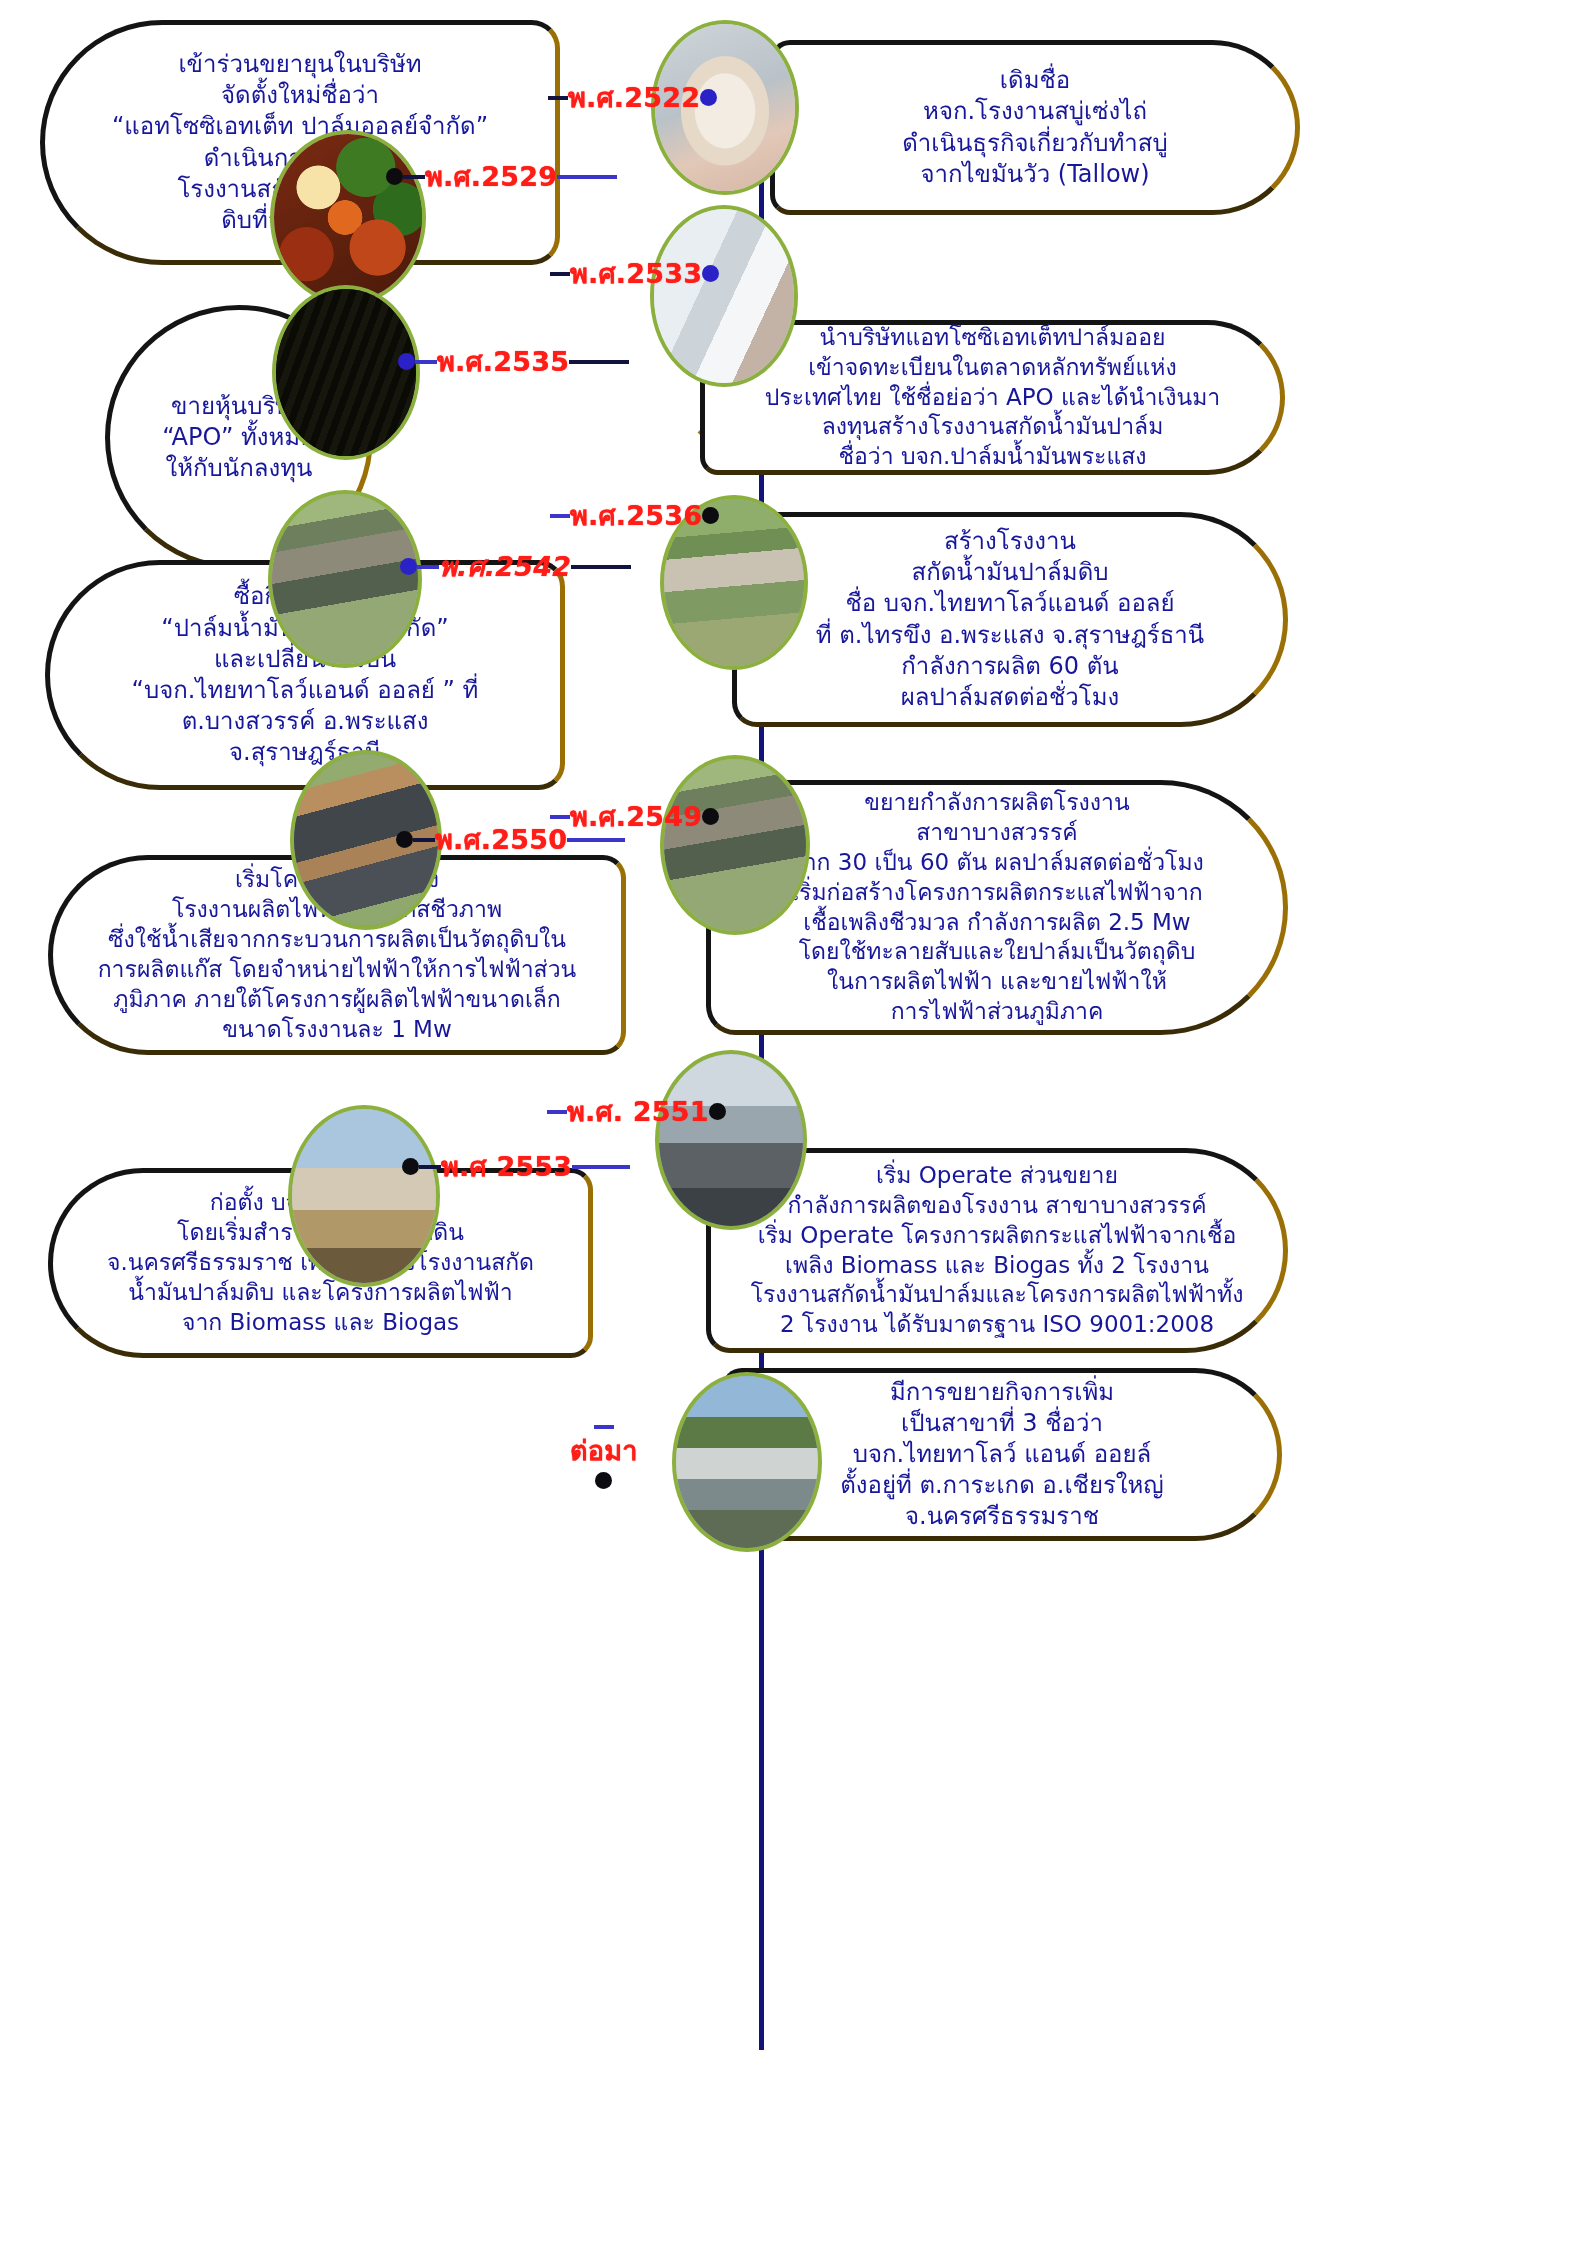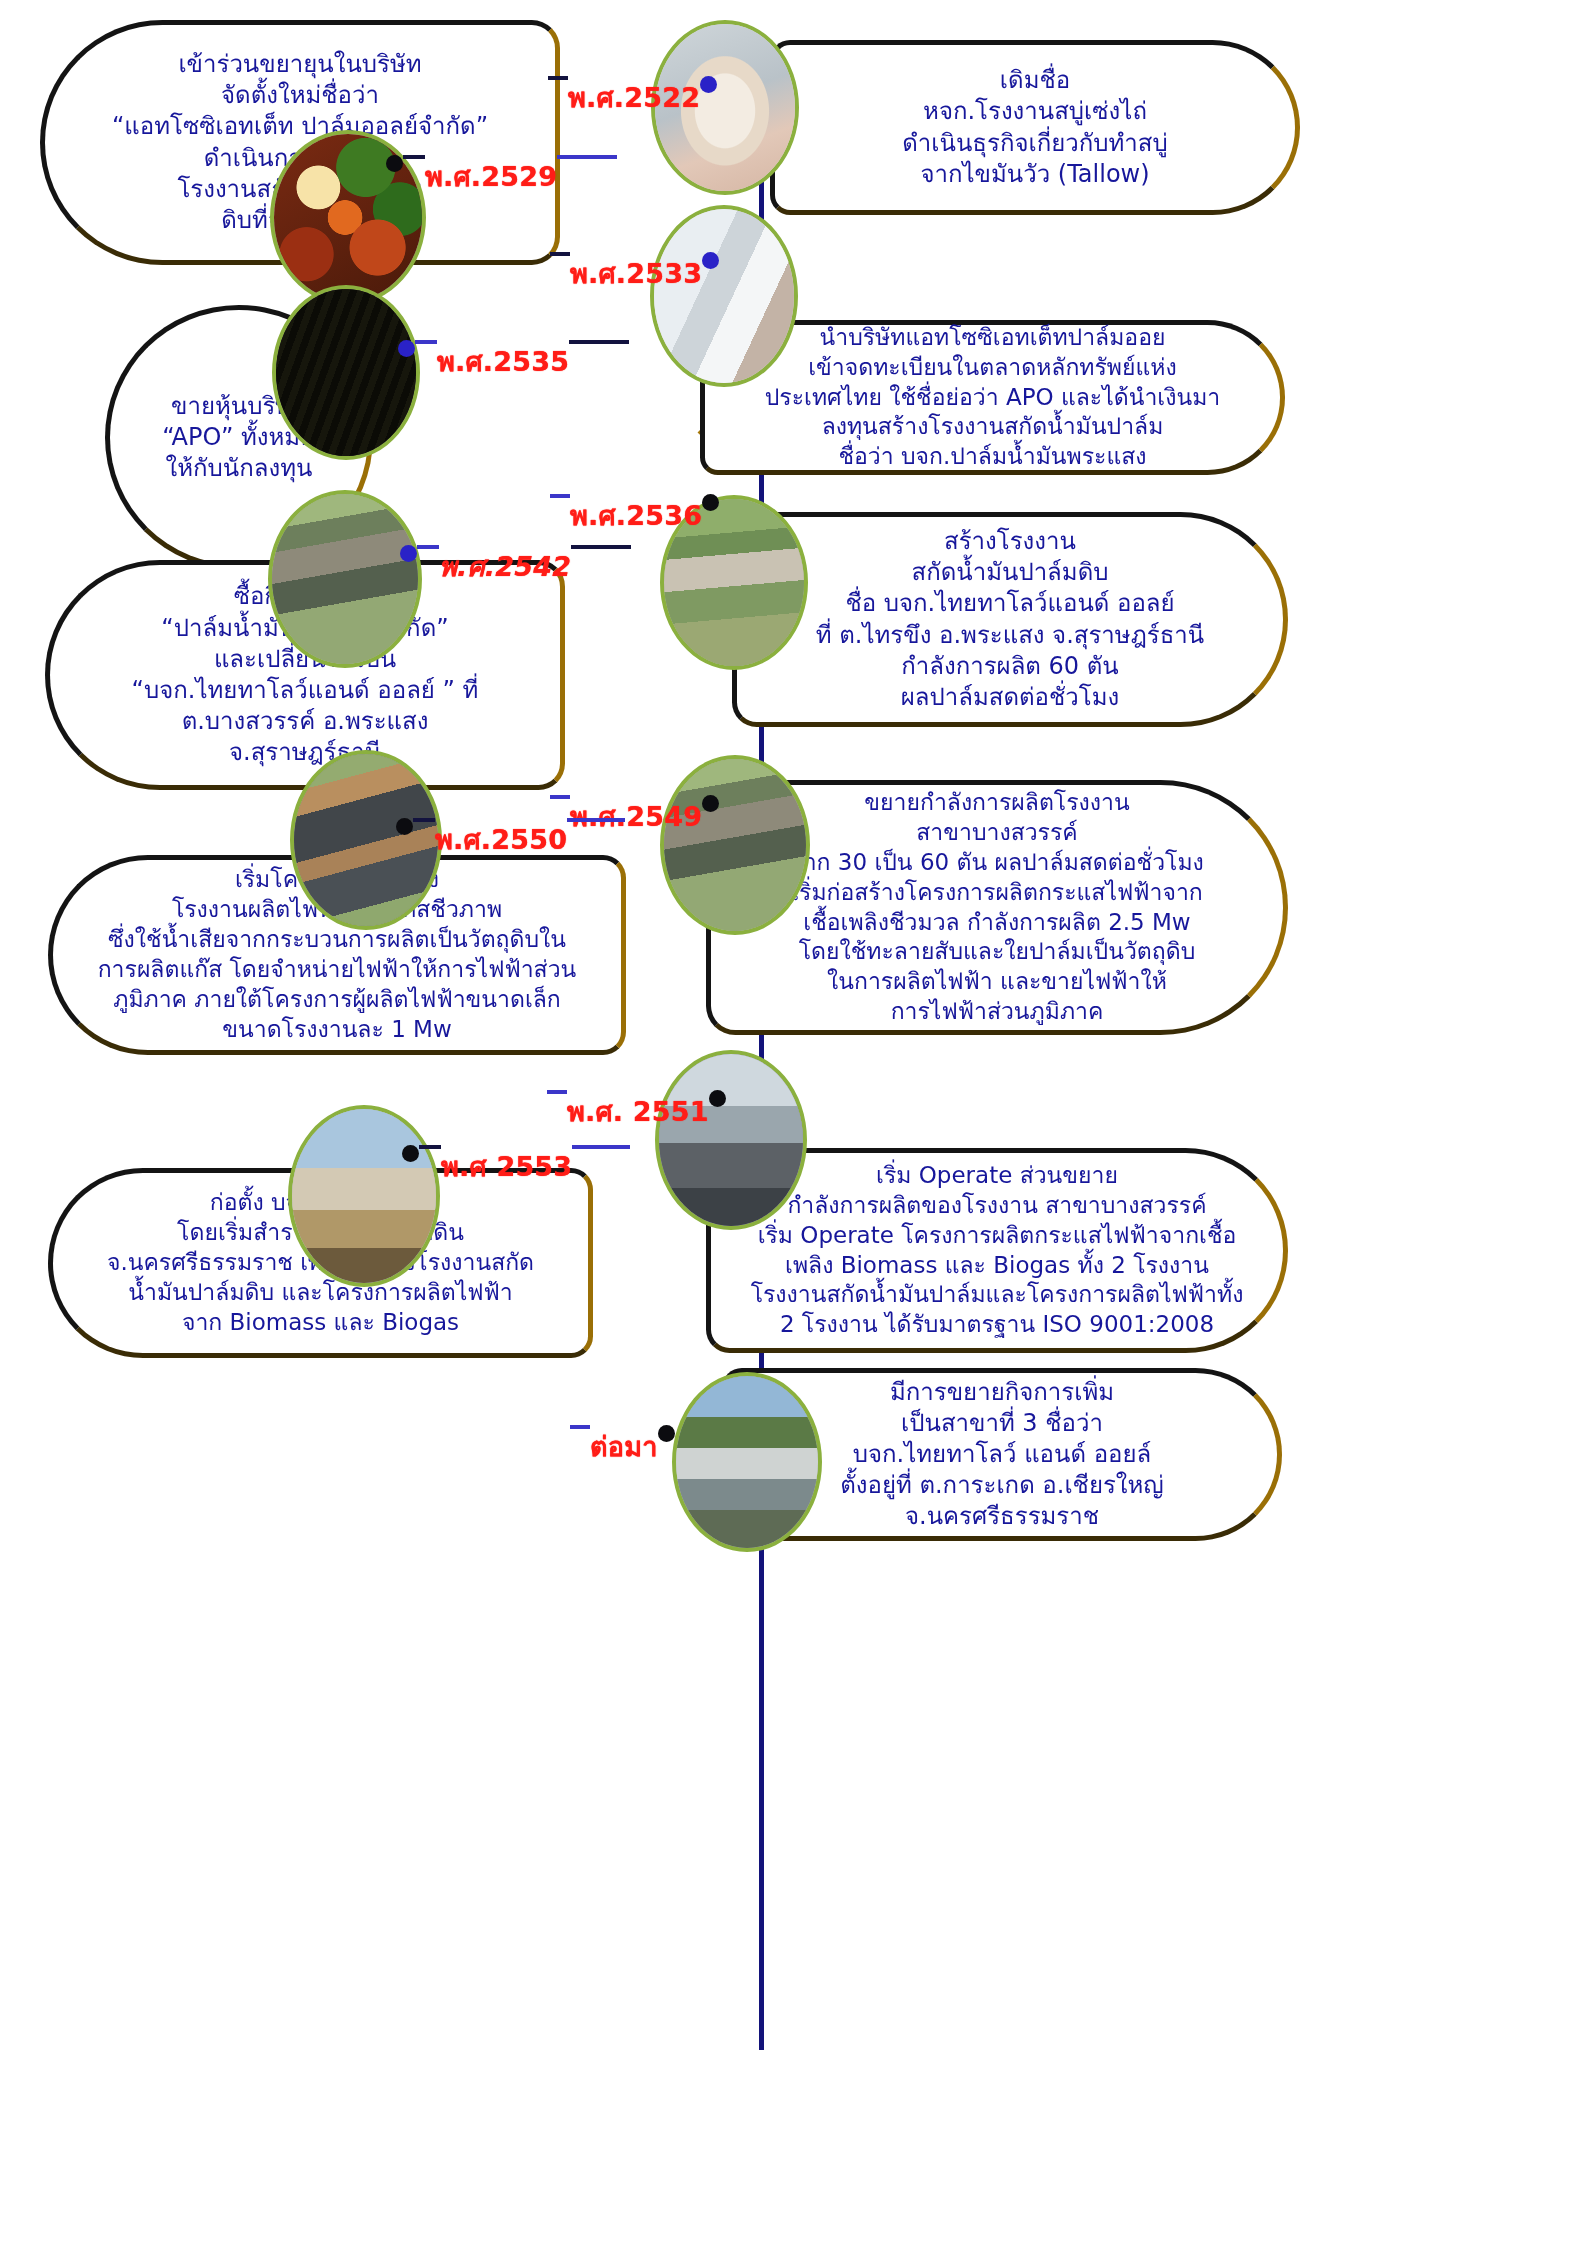--- a/index.html
+++ b/index.html
@@ -20,21 +20,21 @@
     left: 759px; top: 70px;
     width: 5px; height: 1980px;
     background: #13137a;
     z-index: 1;
   }
 
   
   .year-marker {
     position: absolute;
     display: flex;
-    align-items: flex-start;
+    align-items: center;
     z-index: 7;
     white-space: nowrap;
   }
   .year-label {
     color: #ff1d17;
     font-weight: bold;
     font-size: 27px;
     letter-spacing: .2px;
     text-shadow: 0 0 1px #ff1d17;
   }
@@ -340,21 +340,21 @@
   <span class="tick-blue" style="width:58px;"></span>
 </div>
 <div class="bubble left" style="left:48px; top:1168px; width:545px; height:190px; font-size:23px;">
   <span class="ln">ก่อตั้ง บจก.ไบโอเอเชีย</span>
   <span class="ln">โดยเริ่มสำรวจและจัดซื้อที่ดิน</span>
   <span class="ln">จ.นครศรีธรรมราช เพื่อก่อสร้างโรงงานสกัด</span>
   <span class="ln">น้ำมันปาล์มดิบ และโครงการผลิตไฟฟ้า</span>
   <span class="ln">จาก Biomass และ Biogas</span>
 </div>
 
-<div class="year-marker" style="left:570px; top:1425px;">
+<div class="year-marker" style="left:570px; top:1425px;flex-direction:column;">
   <span class="tick-blue" style="width:20px;"></span>
   <span class="year-label">ต่อมา</span>
   <span class="dot dot-black"></span>
 </div>
 <div class="photo" style="left:672px; top:1372px; width:150px; height:180px;">
   <div class="inner art-road"></div>
 </div>
 <div class="bubble right" style="left:722px; top:1368px; width:560px; height:173px;">
   <span class="ln">มีการขยายกิจการเพิ่ม</span>
   <span class="ln">เป็นสาขาที่ 3 ชื่อว่า</span>

